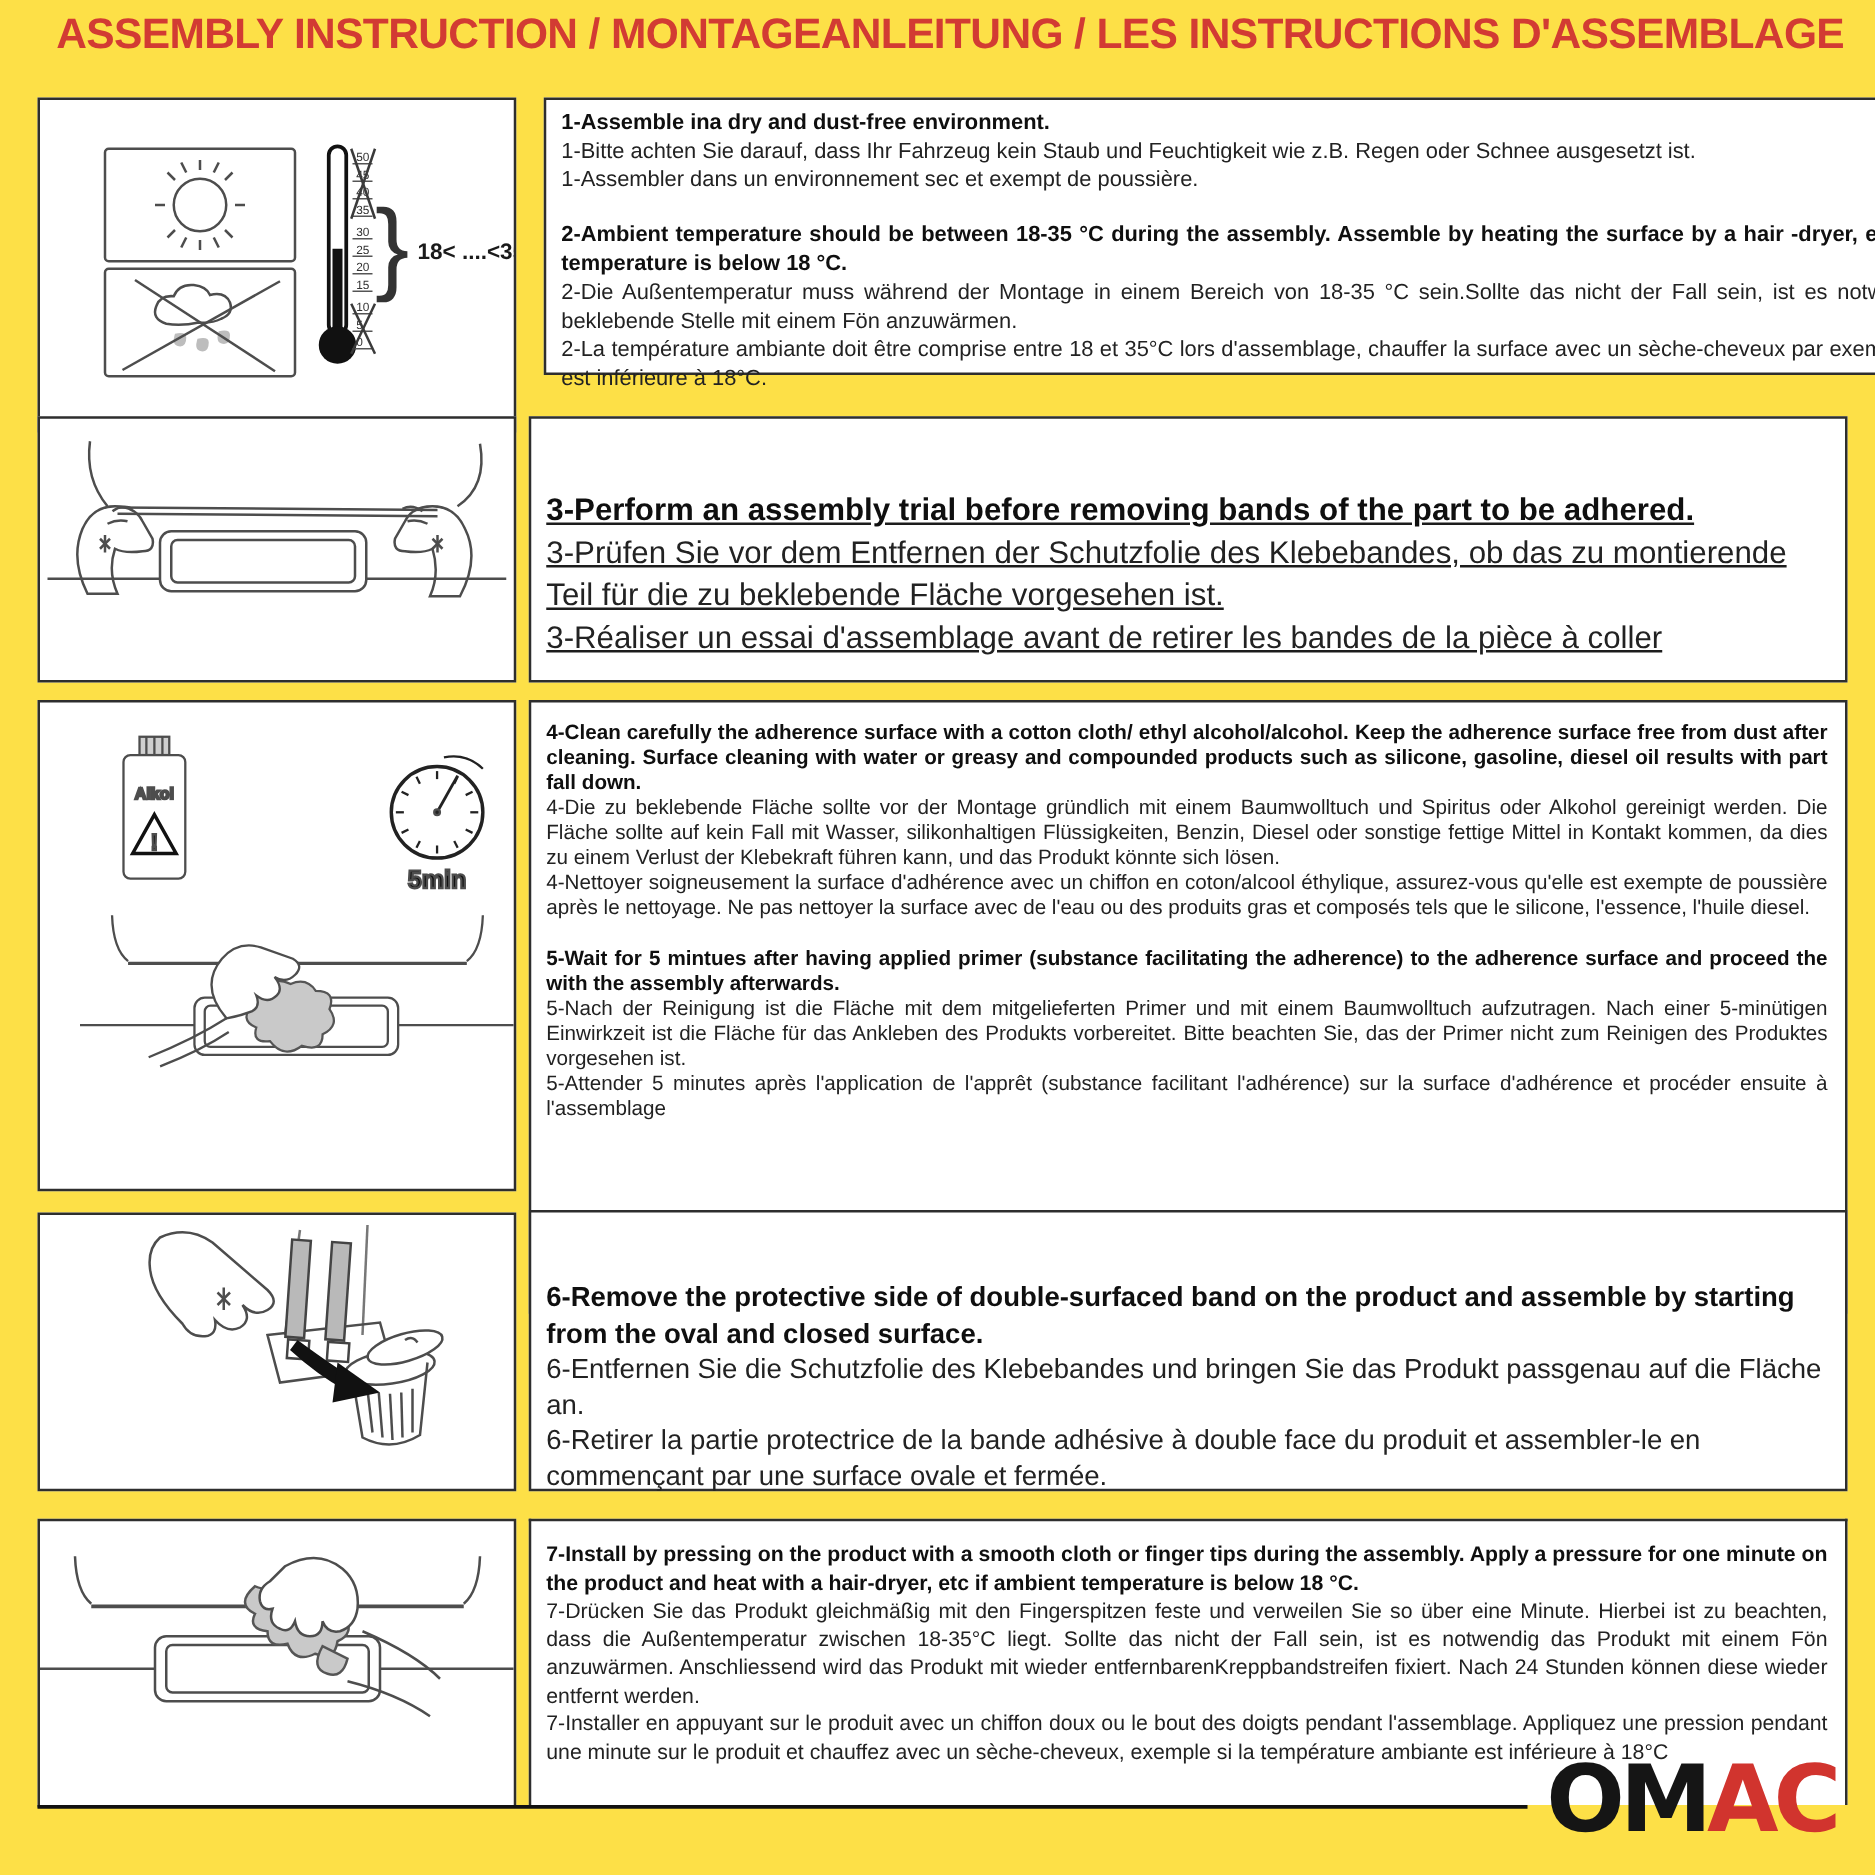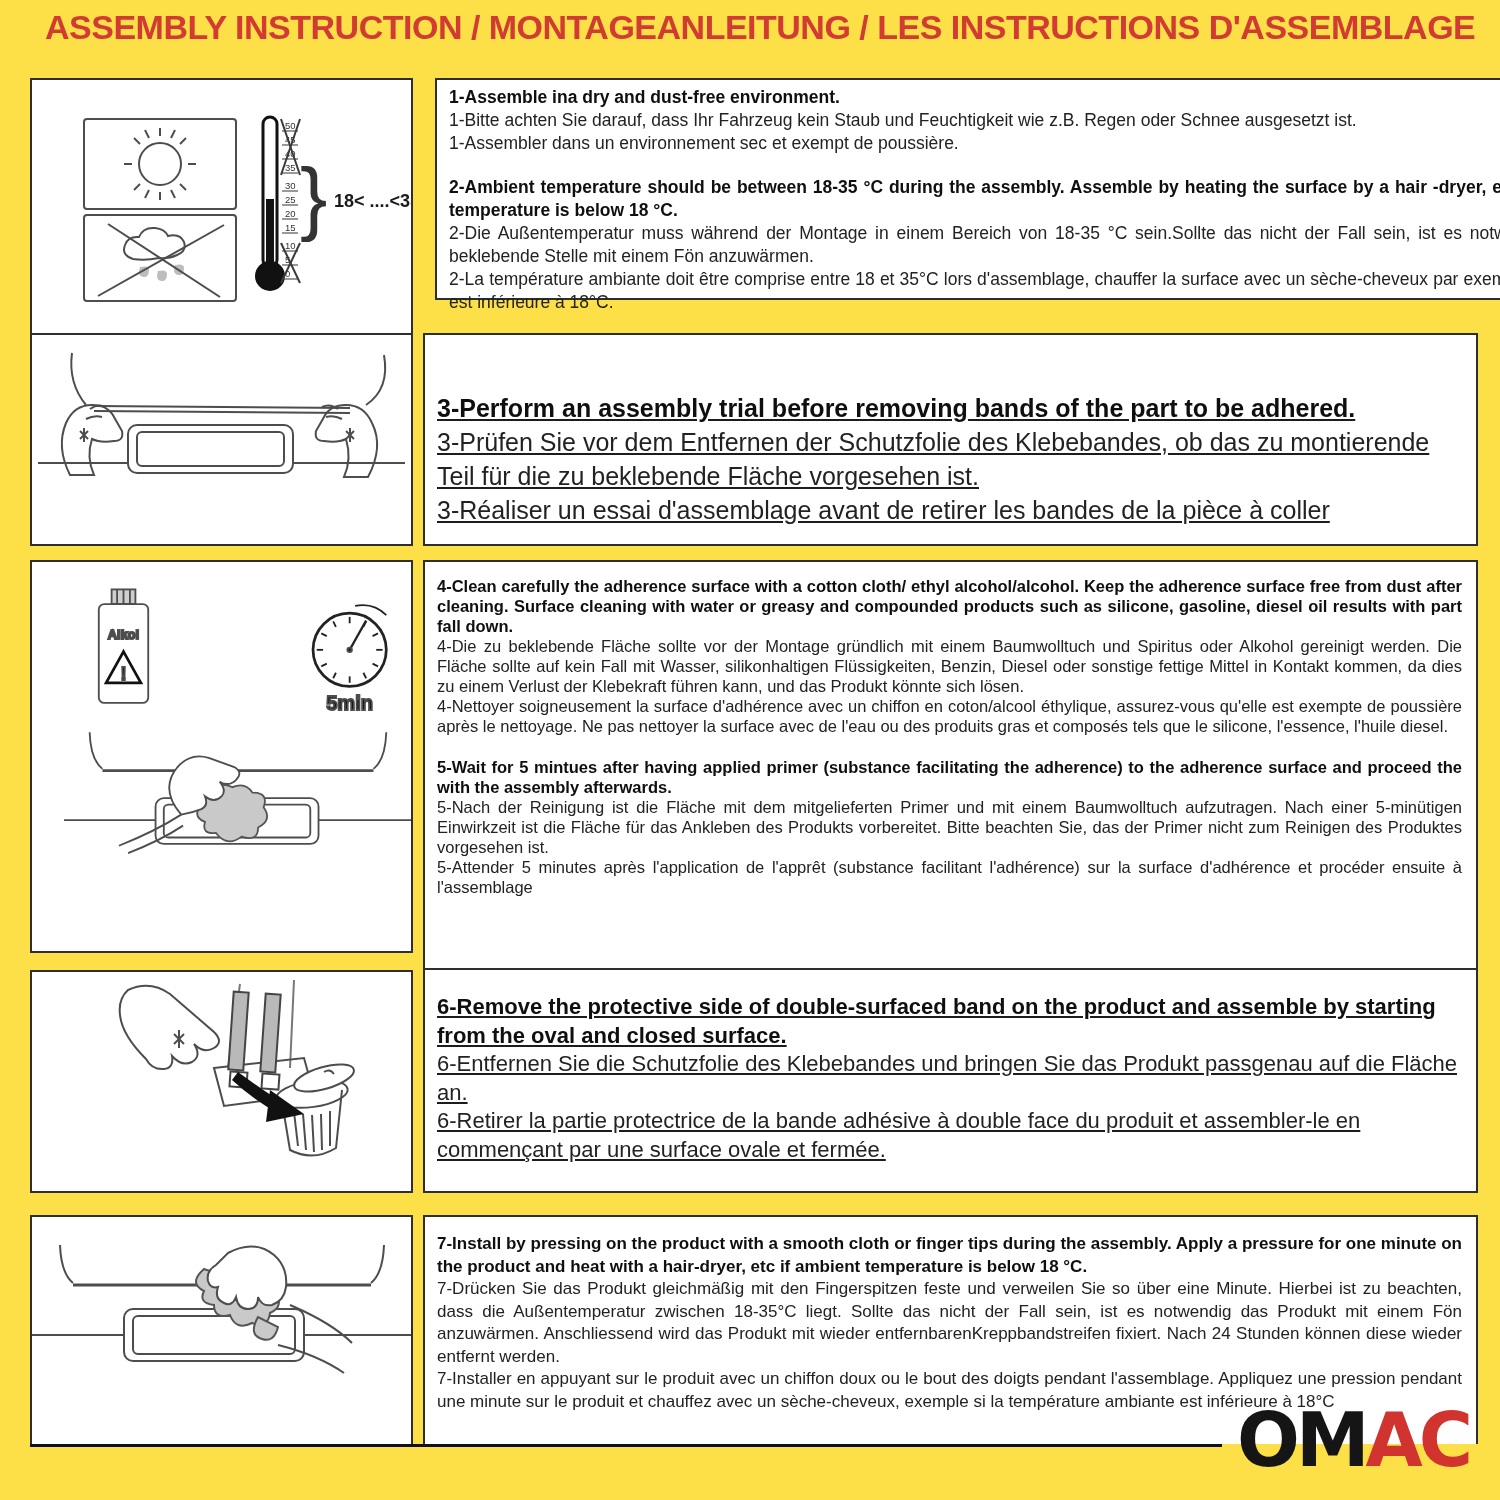--- a/index.html
+++ b/index.html
@@ -9,21 +9,21 @@
          font-size:34px;font-weight:bold;letter-spacing:-0.5px;color:#d23b33;}
   .box{position:absolute;box-sizing:border-box;border:2px solid #2e2e2e;background:#fff;}
   .txt{padding:6px 14px 4px 12px;}
   .txt p{margin:0;}
   .b{font-weight:bold;color:#0f0f0f;}
   .n{font-weight:normal;color:#222;}
   .gap{margin-top:21px !important;}
   .r1{font-size:17.5px;line-height:23px;text-align:justify;}
   .r2{font-size:25px;line-height:34px;padding-top:56px;text-decoration:underline;}
   .r3{font-size:16.5px;line-height:20px;text-align:justify;padding-top:14px;}
-  .r4{font-size:22px;line-height:28.5px;padding-top:23px;text-decoration:underline;}
+  .r4{font-size:22px;line-height:28.5px;padding-top:54px;}
   .r5{font-size:17px;line-height:22.5px;padding-top:16px;text-align:justify;}
   .illus svg{display:block;width:100%;height:100%;}
   .footer-line{position:absolute;left:30px;top:1444px;width:1192px;height:3px;background:#111;}
   .logo{position:absolute;left:1237px;top:1398px;width:250px;height:84px;
         font-weight:bold;font-size:74px;letter-spacing:-4px;line-height:84px;
         font-family:"DejaVu Sans","Liberation Sans",sans-serif;white-space:nowrap;}
   .logo .lb{color:#151515;}
   .logo .lr{color:#d1342e;}
   text{font-family:"Liberation Sans",sans-serif;}
 </style>

